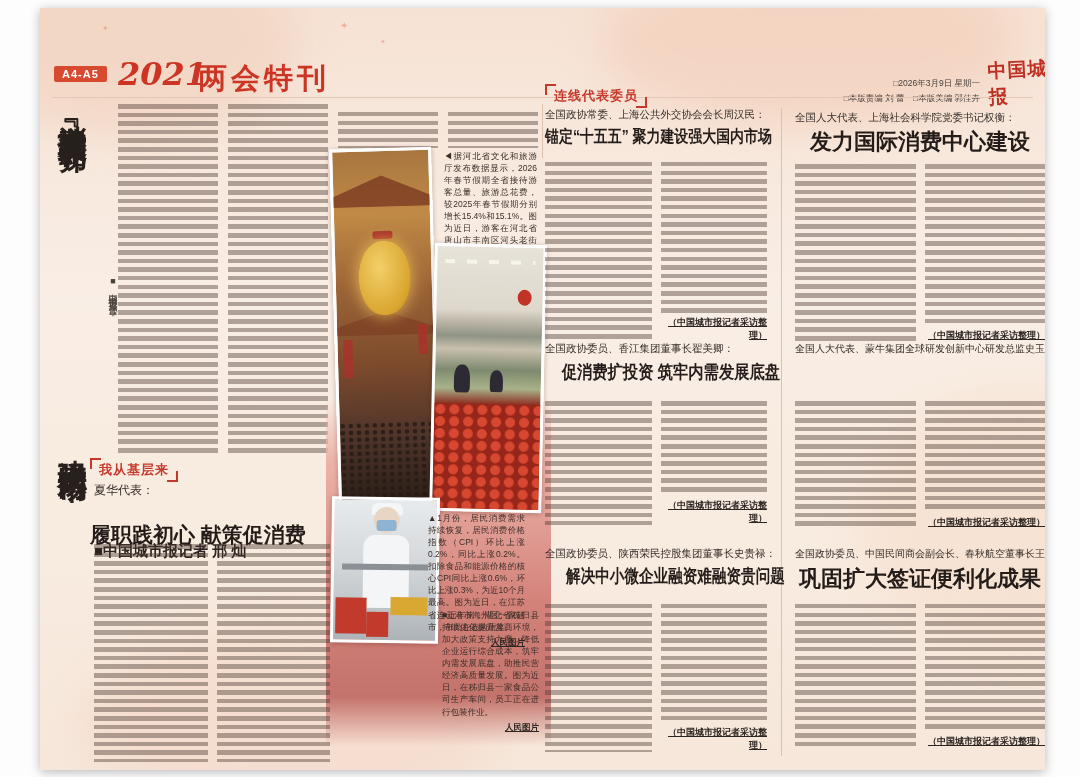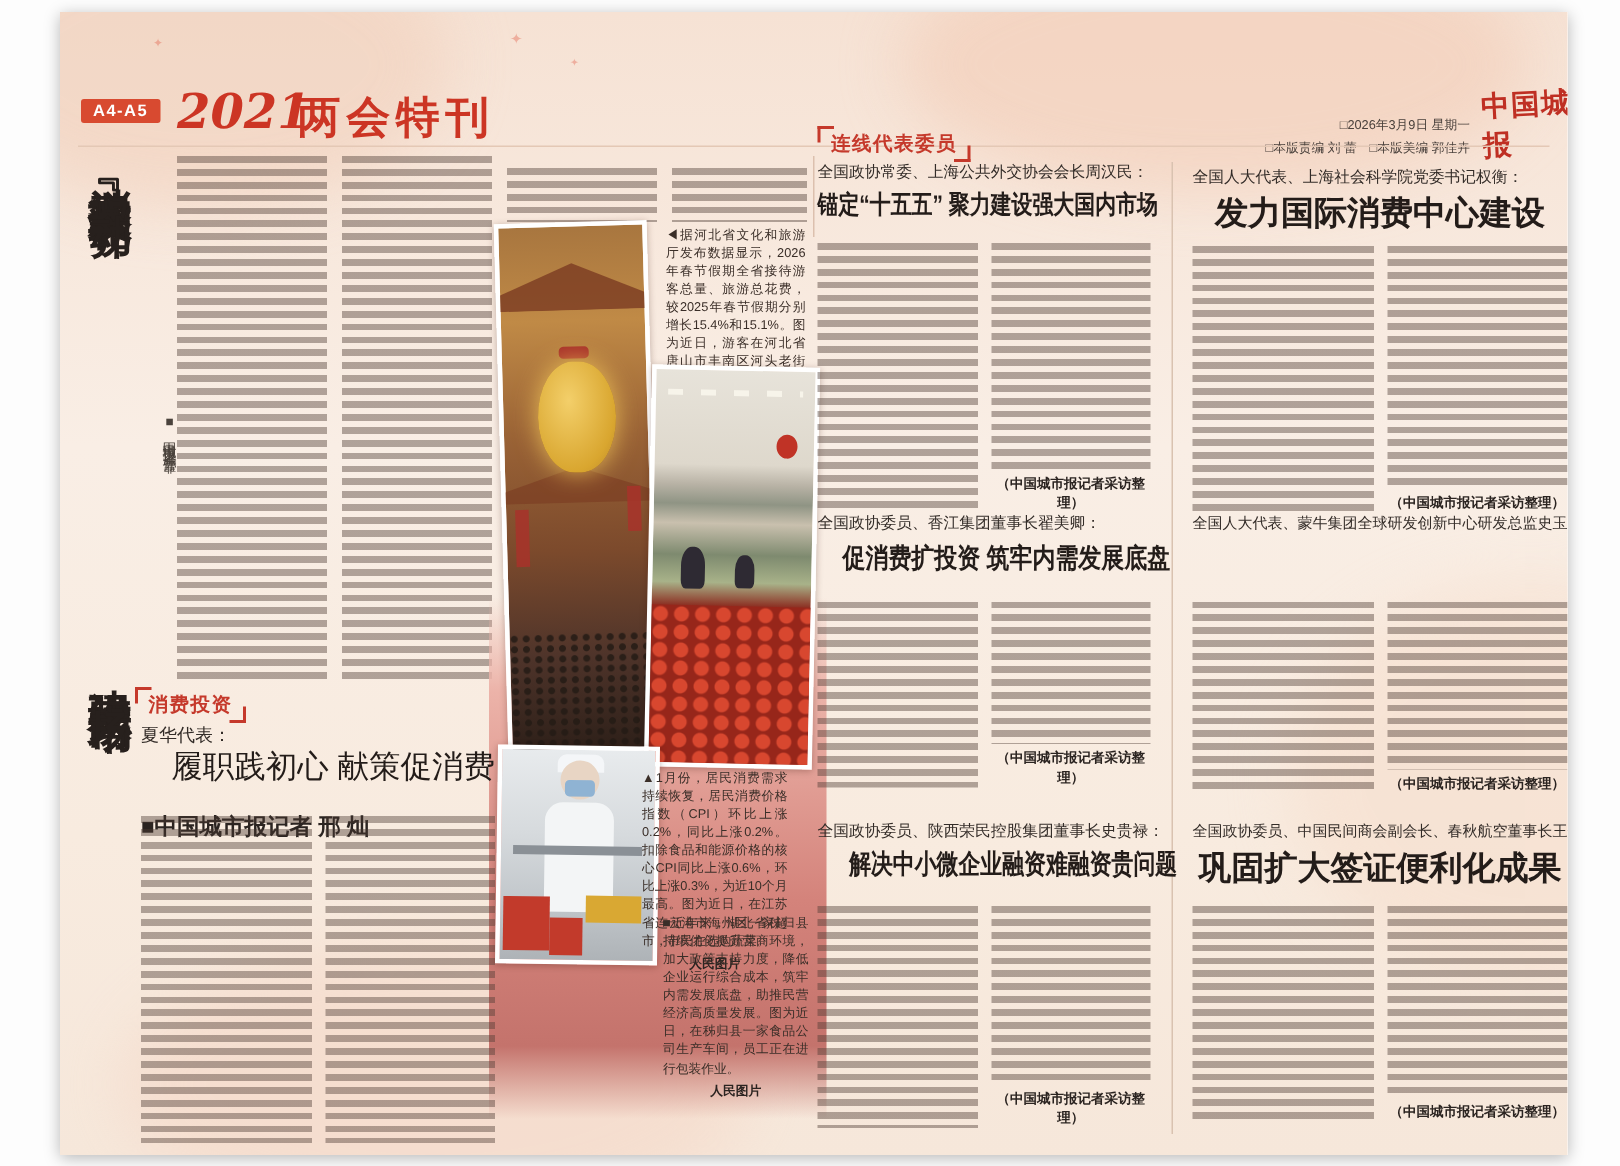--- a/index.html
+++ b/index.html
@@ -28,37 +28,37 @@
   
   .vh{writing-mode:vertical-rl;font-weight:bold;color:#27201d;font-size:29px;letter-spacing:2px;}
   .vh1{left:13px;top:94px;height:330px;}
   .vh2{left:13px;top:428px;height:260px;}
   .vbyline{left:66px;top:268px;height:150px;writing-mode:vertical-rl;font-size:9px;color:#4a423c;letter-spacing:1px;}
   
   .tcol{background:repeating-linear-gradient(180deg,rgba(74,56,48,.42) 0 4.5px,rgba(0,0,0,0) 4.5px 8.6px);}
   .body{display:flex;gap:9px;}
   .body .col{flex:1;display:flex;flex-direction:column;}
   .body .lines{flex:1;}
-  .credit{font-size:9px;font-weight:bold;text-align:center;padding-top:3px;color:#2b2421;}
+  .credit{font-size:9px;font-weight:bold;text-align:right;padding-top:3px;color:#2b2421;text-decoration:underline;}
   
   .kick{font-size:10.5px;color:#332c28;white-space:nowrap;}
   .hl{font-weight:bold;color:#231c19;text-align:center;white-space:nowrap;}
   .m-x{left:505px;width:222px;}
   .r-x{left:755px;width:250px;}
   .hl-m1{font-size:17px;transform:scaleX(.82);transform-origin:left;text-align:left;}
   .hl-r1{font-size:22px;}
   .hl-m2{font-size:18px;transform:scaleX(.85);transform-origin:center;}
   .hl-r2{font-size:21px;}
   .hl-m3{font-size:18px;transform:scaleX(.81);transform-origin:center;}
   .hl-r3{font-size:22px;}
   .vrule{left:741px;top:100px;width:1px;height:648px;background:#d9c2b0;}
   .lrule{left:502px;top:96px;width:1px;height:54px;background:#dcc0ae;}
   
   .g-kick{left:54px;top:474px;font-size:12px;color:#332c28;}
-  .g-hl{left:50px;top:489px;width:240px;font-size:21px;font-weight:normal;color:#231c19;text-align:right;white-space:nowrap;}
+  .g-hl{left:50px;top:513px;width:240px;font-size:21px;font-weight:bold;color:#231c19;text-align:left;white-space:nowrap;}
   .g-byline{left:54px;top:534px;font-size:15px;font-weight:bold;color:#2b2421;}
   
   .rosebg{left:286px;top:390px;width:225px;height:348px;
     background:linear-gradient(180deg,rgba(240,190,180,0) 0%,#ecb3a9 18%,#d4837b 58%,#c4736c 86%,rgba(196,115,108,0) 100%);}
   .ph{border:3px solid #fff;box-shadow:0 1px 5px rgba(60,20,10,.3);overflow:hidden;}
   .ph-lantern{left:294px;top:140px;width:96px;height:348px;transform:rotate(-1.6deg);
     background:linear-gradient(180deg,#a8763f 0%,#c08a46 18%,#9a6336 40%,#7c4a2c 62%,#4f342a 82%,#2e2019 100%);}
   .roof{left:-4%;width:108%;height:9%;background:#7a3b22;clip-path:polygon(0 70%,50% 0,100% 70%,100% 100%,0 100%);opacity:.8;}
   .lantern{left:24%;top:26%;width:52px;height:74px;border-radius:46%/50%;
     background:radial-gradient(ellipse at 40% 35%,#f3cf6a,#d9a62f 70%,#b9852a);box-shadow:0 0 16px rgba(243,200,90,.85);}
@@ -240,21 +240,21 @@
         <div class="lines tcol"></div>
       </div>
     <div class="col">
         <div class="lines tcol"></div>
       <div class="credit">（中国城市报记者采访整理）</div>
       </div>
   </div>
 
   <div class="n slabel" style="left:50px;top:450px;">
     <span class="ctl"></span>
-    <span>消费投资</span>
+    <span>我从基层来</span>
     <span class="cbr"></span>
   </div>
   <div class="n g-kick">夏华代表：</div>
   <div class="n g-hl">履职践初心 献策促消费</div>
   <div class="n g-byline">■中国城市报记者 邢 灿</div>
   <div class="n body" style="left:54px;top:536px;width:236px;height:218px;">
     <div class="col">
         <div class="lines tcol"></div>
       </div>
     <div class="col">

